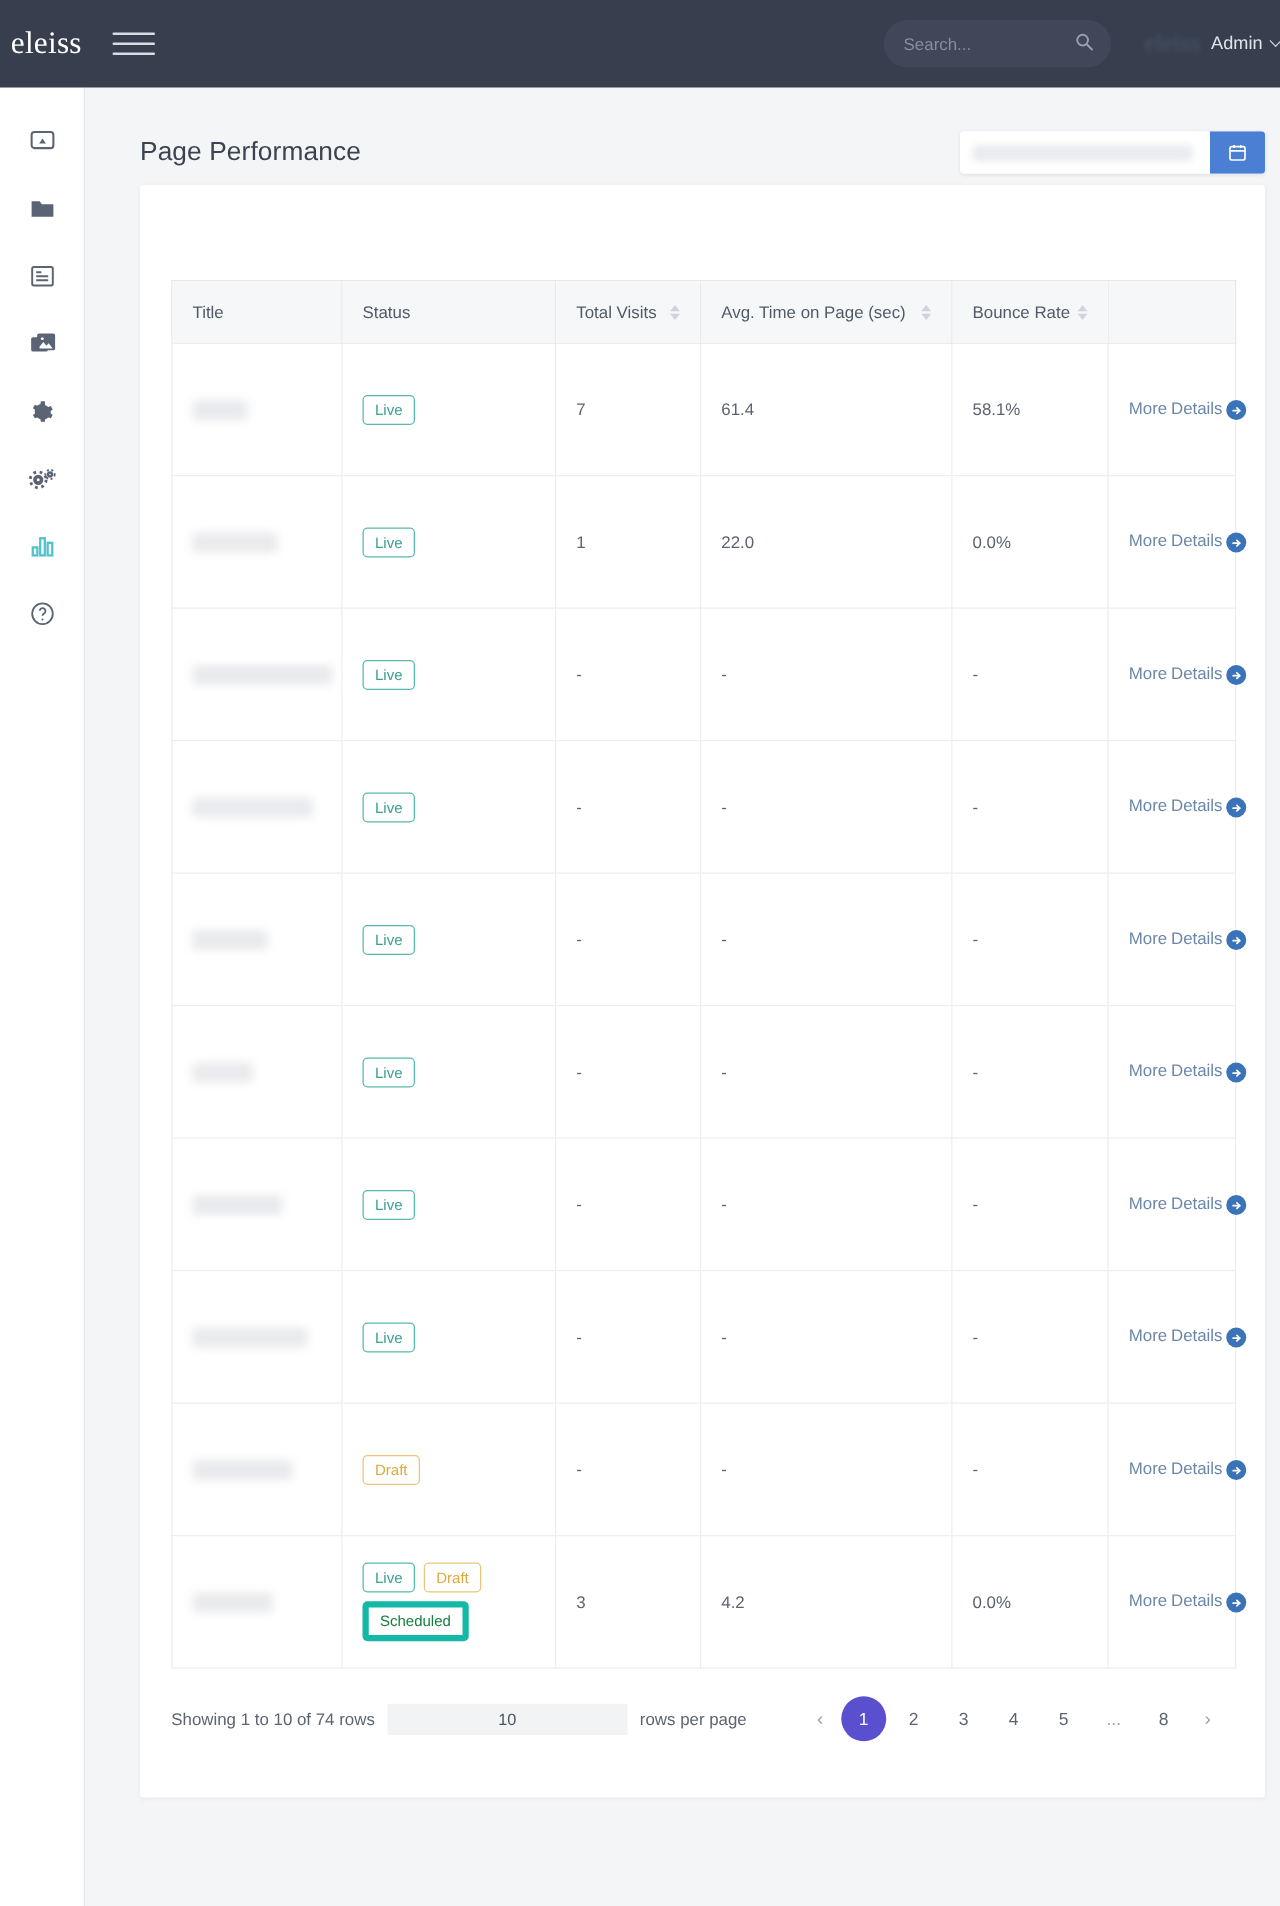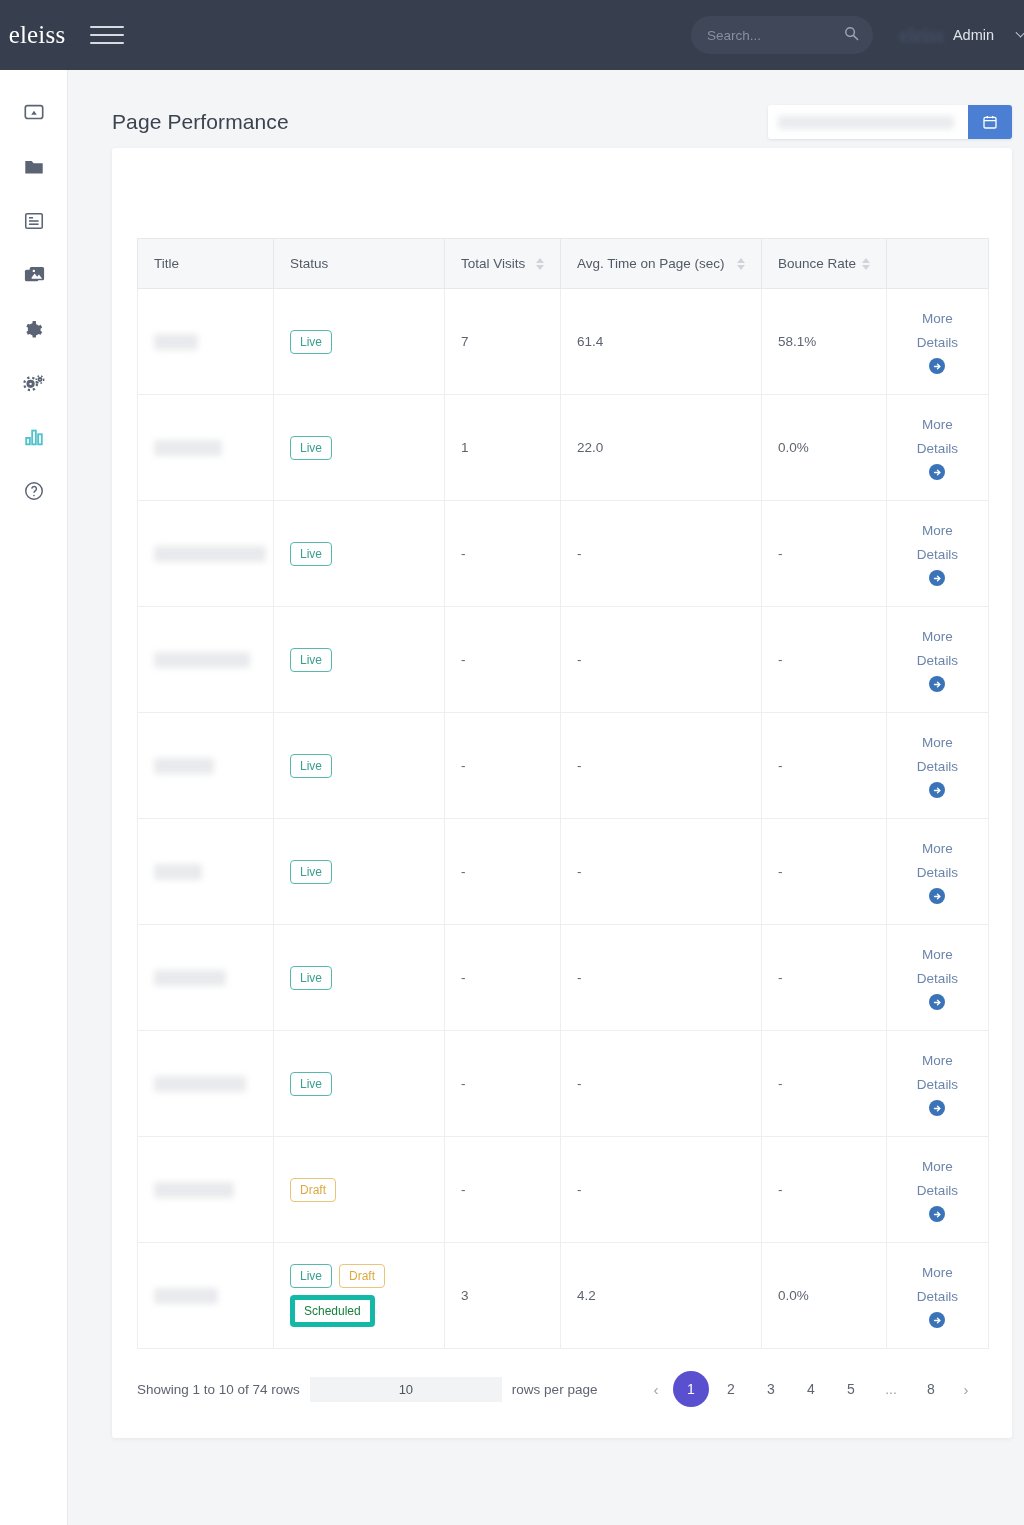--- a/index.html
+++ b/index.html
@@ -98,21 +98,21 @@
     filter: blur(2.2px);
     overflow: hidden;
     opacity: .95;
   }
   .admin-label {
     color: #dfe3ea;
     font-size: 14.5px;
     margin-left: 8px;
     display: flex;
     align-items: center;
-    gap: 23px;
+    gap: 7px;
     cursor: pointer;
   }
   .caret-down {
     display: inline-block;
     width: 7px; height: 7px;
     border-right: 1.5px solid #cfd5de;
     border-bottom: 1.5px solid #cfd5de;
     transform: rotate(45deg) translate(-2px,-2px);
   }
 
@@ -209,21 +209,21 @@
     font-size: 13.5px;
     color: #555c68;
     outline: none;
     font-family: "Liberation Sans", sans-serif;
   }
   .table-search::placeholder { color: #b4bac3; }
 
   table.perf {
     width: 100%;
     border-collapse: collapse;
-    margin-top: 42px;
+    margin-top: 28px;
     table-layout: fixed;
   }
   table.perf thead th {
     background: #f6f7f9;
     border: 1px solid #e6e8ec;
     height: 50px;
     text-align: left;
     padding: 0 16px;
     font-size: 13.5px;
     font-weight: normal;
@@ -271,21 +271,21 @@
     line-height: 1;
     background: #ffffff;
   }
   .badge.live { border: 1px solid #57b9ab; color: #3aa08f; }
   .badge.draft { border: 1px solid #e8c578; color: #dda93f; }
   .badge.scheduled { border: 5px solid #14b8a6; color: #15803d; }
 
   .more-cell { text-align: center; }
   .more-link {
     display: inline-flex;
-    flex-direction: column;
+    flex-direction: row;
     align-items: center;
     gap: 3px;
     color: #6b86ab;
     font-size: 13.5px;
     line-height: 1.55;
     cursor: pointer;
     text-decoration: none;
   }
   .more-word { display: block; }
   .arrow-circ {

